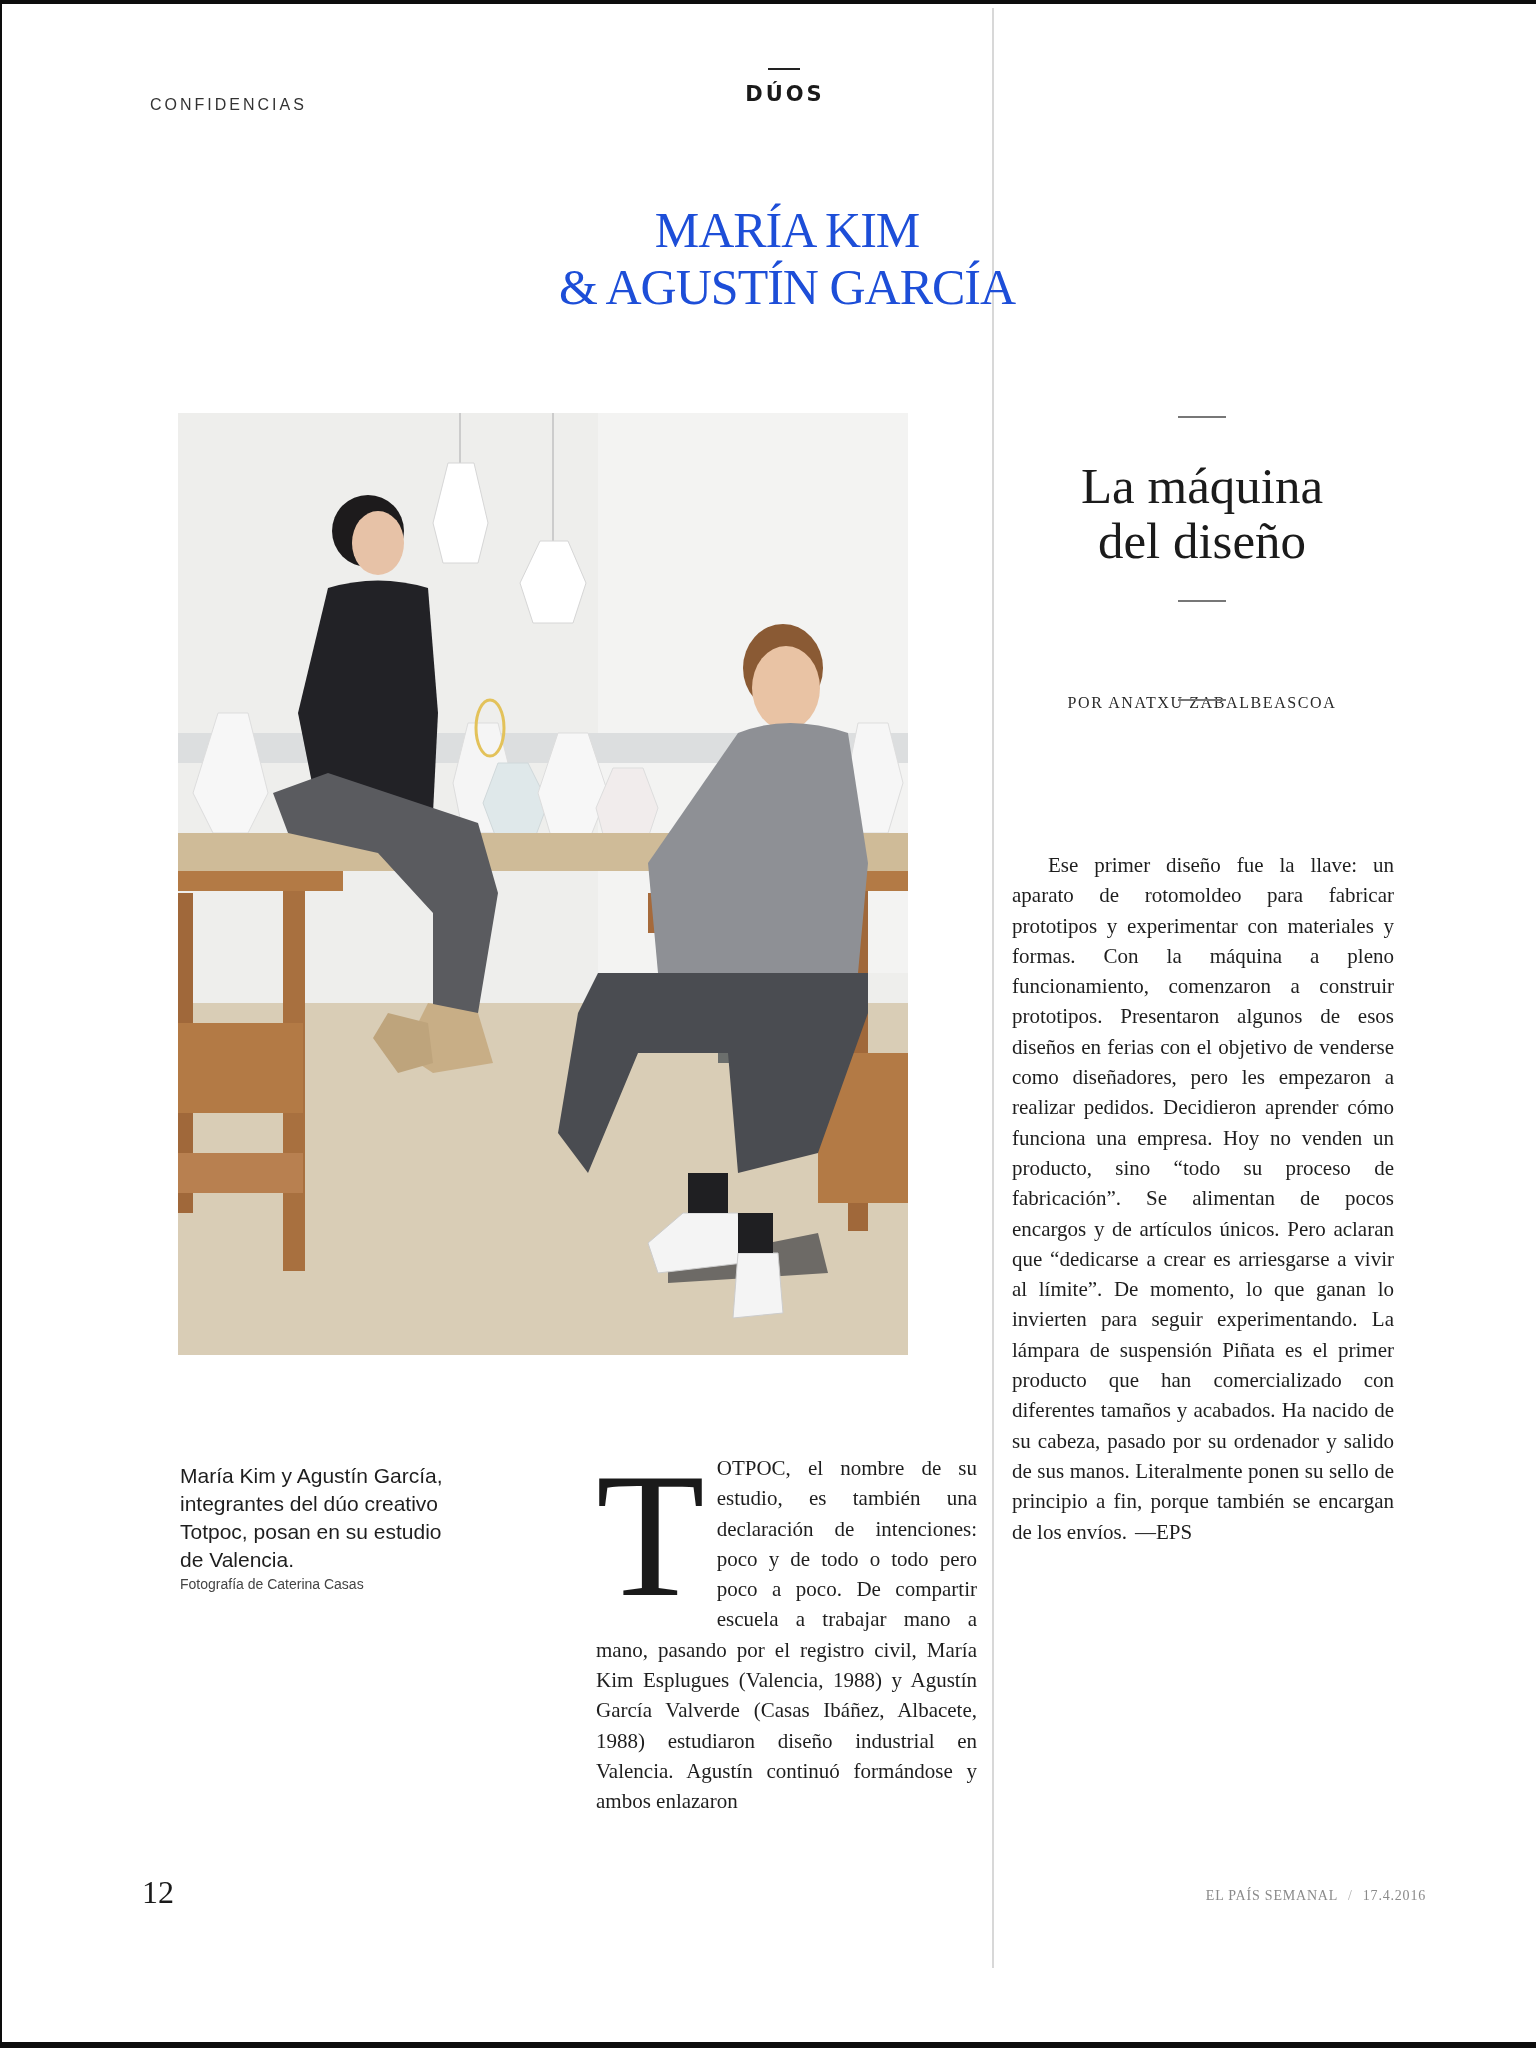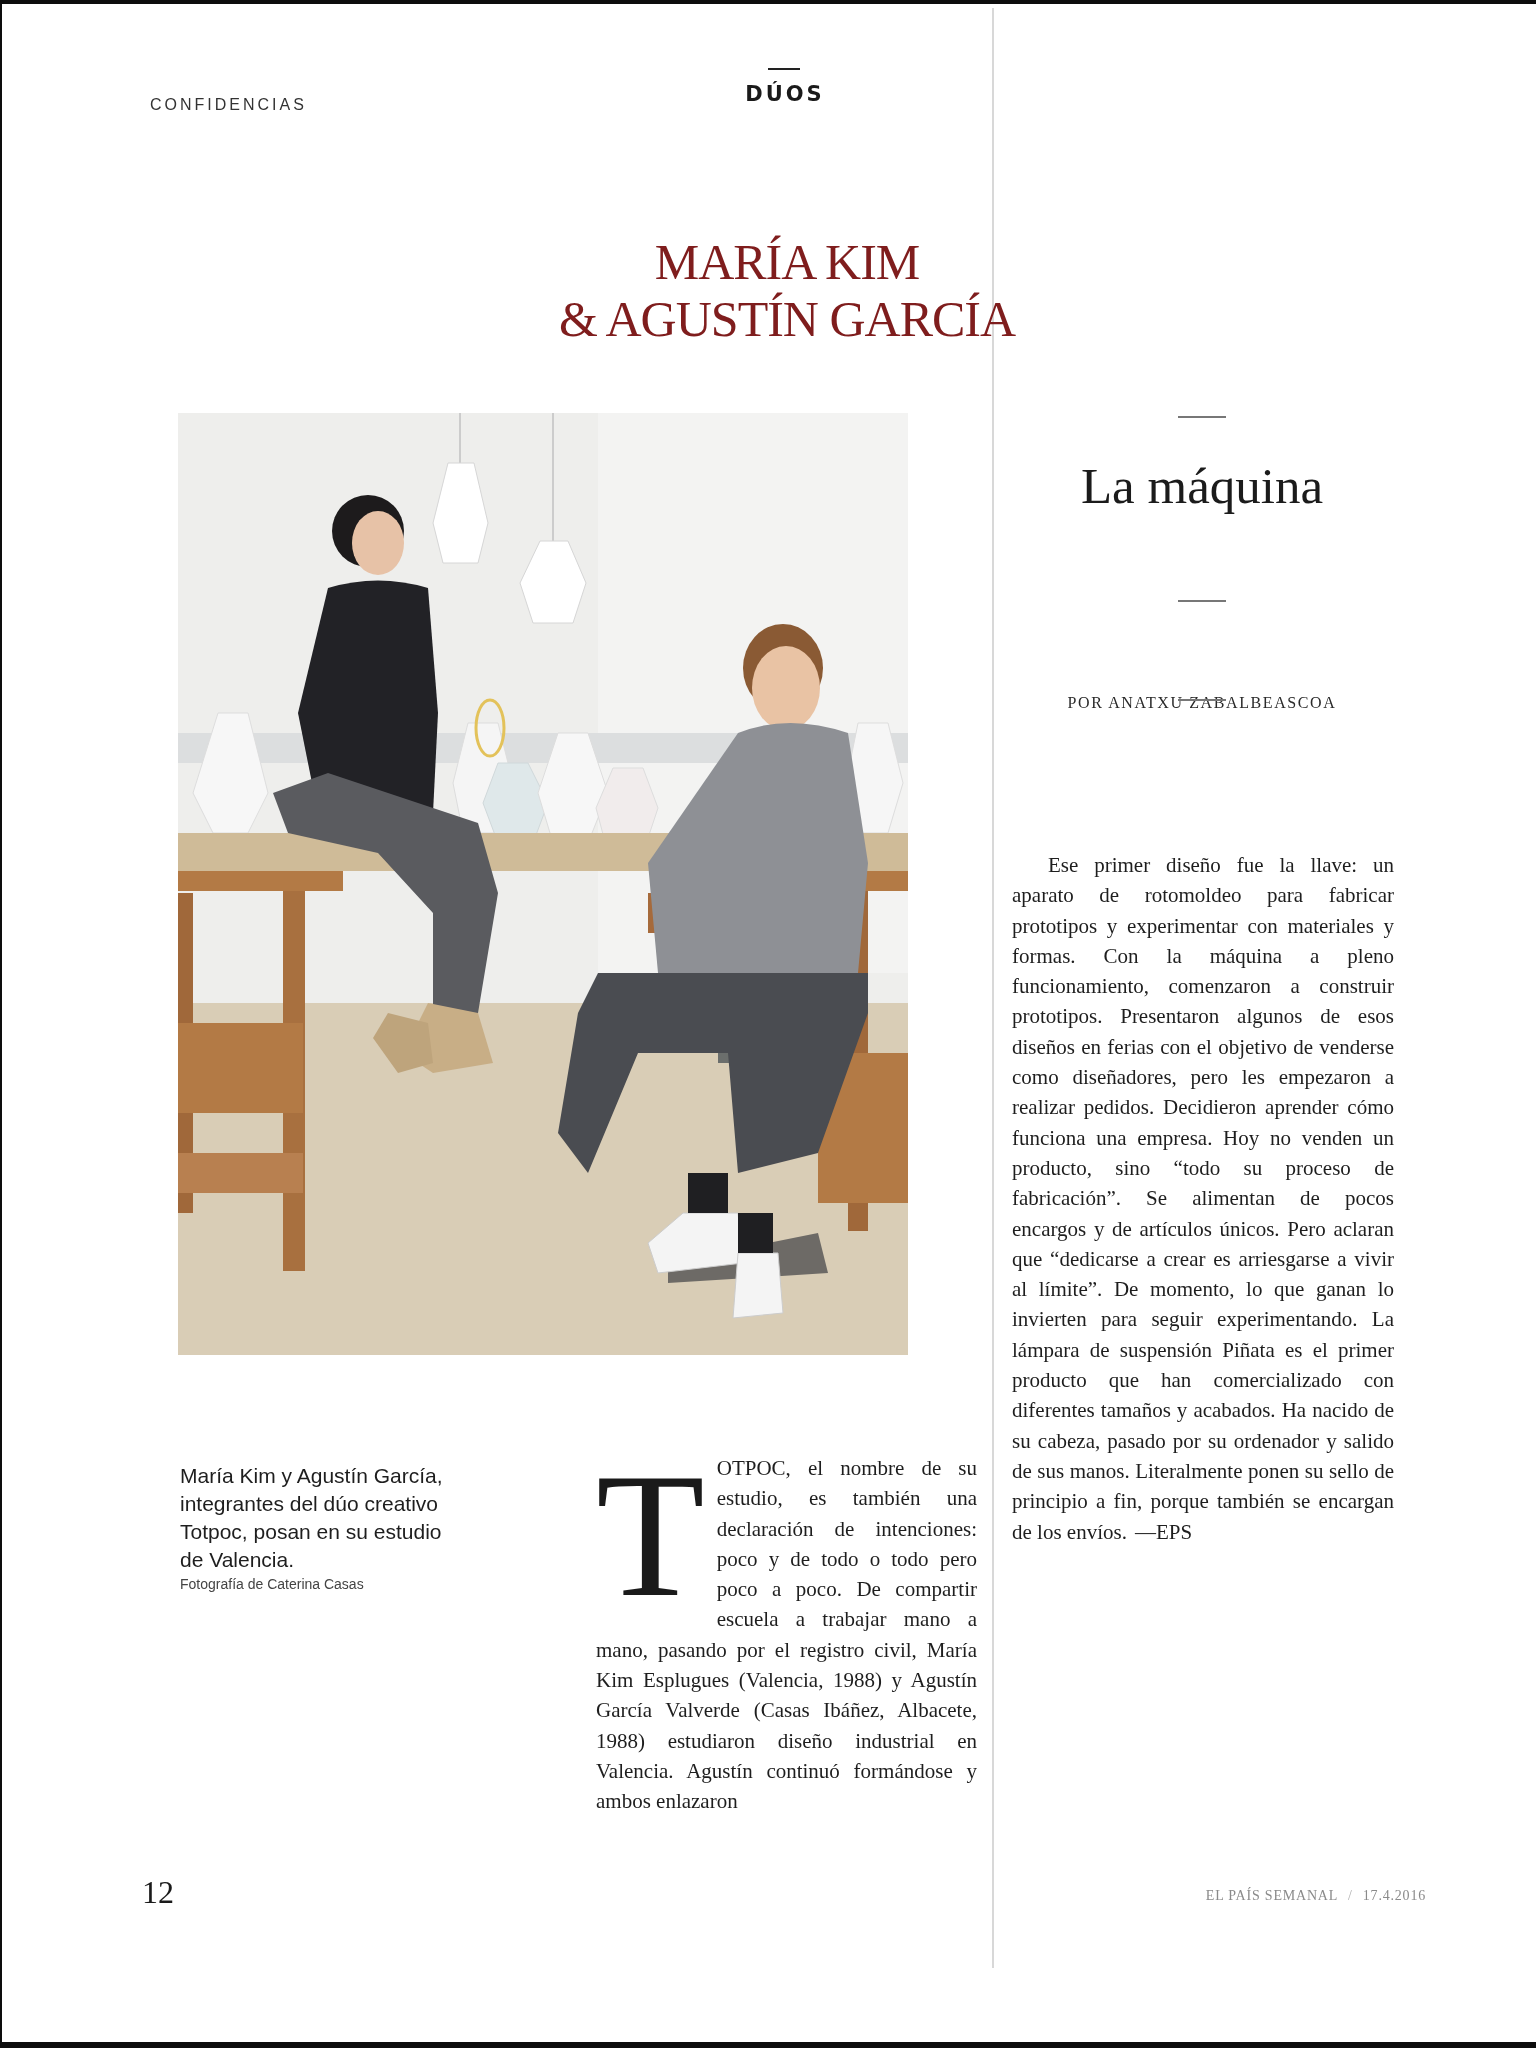--- a/index.html
+++ b/index.html
@@ -25,21 +25,21 @@
     position: absolute; left: 766px; top: 64px; width: 32px; height: 2px; background: #222;
   }
   .rubric {
     position: absolute; left: 700px; width: 166px; top: 78px; text-align: center;
     font-family: "DejaVu Sans", sans-serif; font-weight: bold; font-size: 21px; letter-spacing: 3px;
     color: #1a1a1a;
   }
   .headline {
     position: absolute; left: 520px; width: 530px; top: 198px; text-align: center;
     font-family: "Liberation Serif", serif; font-size: 50px; line-height: 57px;
-    color: #7f1d1d; letter-spacing: -1px; margin-top: 32px;
+    color: #1d4ed8; letter-spacing: -1px;
   }
   .photo {
     position: absolute; left: 176px; top: 409px; width: 730px; height: 942px;
     overflow: hidden; background: #efefed;
   }
   .photo svg { display: block; width: 100%; height: 100%; }
   .deck-rule {
     position: absolute; left: 1176px; width: 48px; height: 2px; background: #777;
   }
   .deck-title {
@@ -151,20 +151,21 @@
       <path d="M505,800 L560,800 L565,850 L480,860 L470,830 Z" fill="#f4f4f4" stroke="#ccc"></path>
       <path d="M560,840 L600,840 L605,900 L555,905 Z" fill="#f4f4f4" stroke="#ccc"></path>
       <rect x="510" y="760" width="40" height="40" fill="#1f1f22"></rect>
       <rect x="560" y="800" width="35" height="40" fill="#1f1f22"></rect>
     </svg>
   </div>
 
   <div class="deck-rule" style="top:412px;"></div>
   <div class="deck-title">
     <div>La máquina</div>
+    <div>del diseño</div>
   </div>
   <div class="deck-rule" style="top:596px;"></div>
   <div class="byline">POR ANATXU ZABALBEASCOA</div>
   <div class="deck-rule" style="top:695px;"></div>
 
   <div class="caption">María Kim y Agustín García, integrantes del dúo creativo Totpoc, posan en su estudio de Valencia.</div>
   <div class="caption-credit">Fotografía de Caterina Casas</div>
 
   <div class="col-mid body-text">
     <span class="dropcap">T</span>

